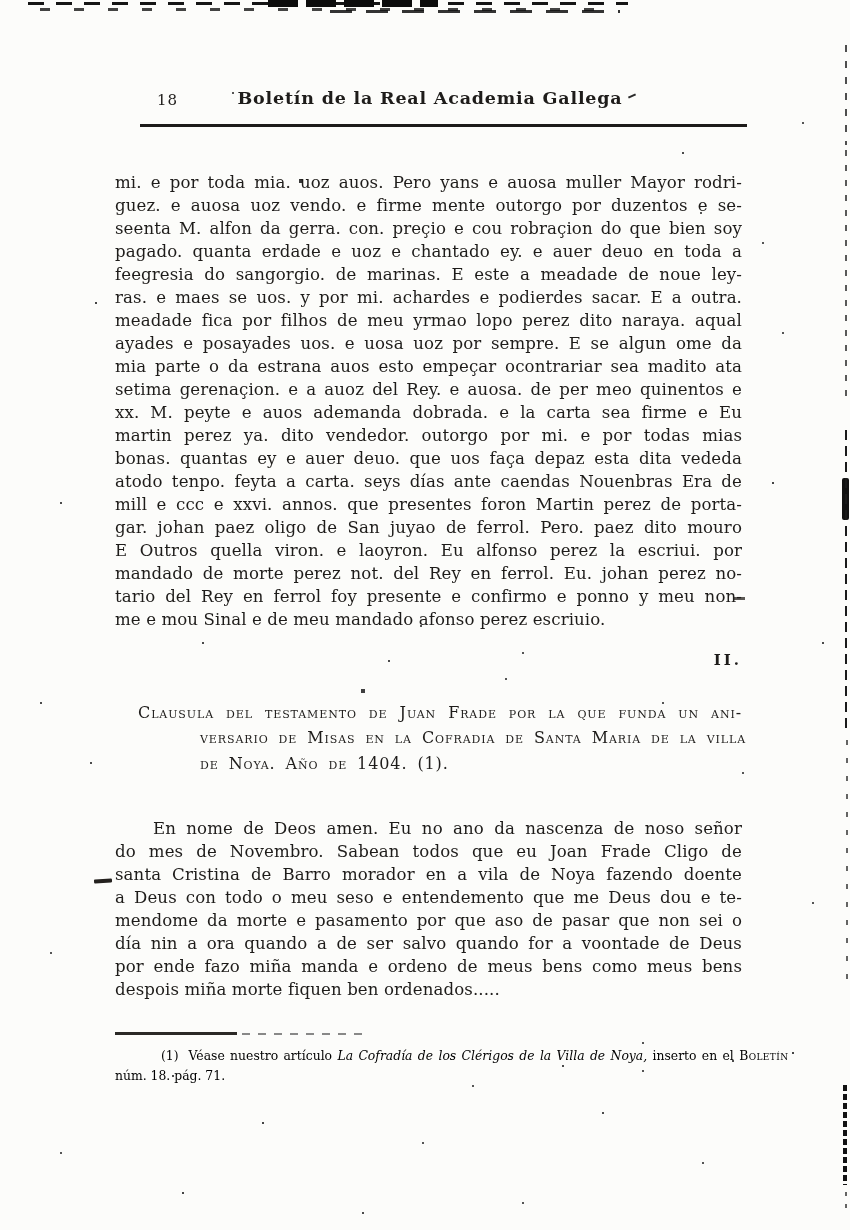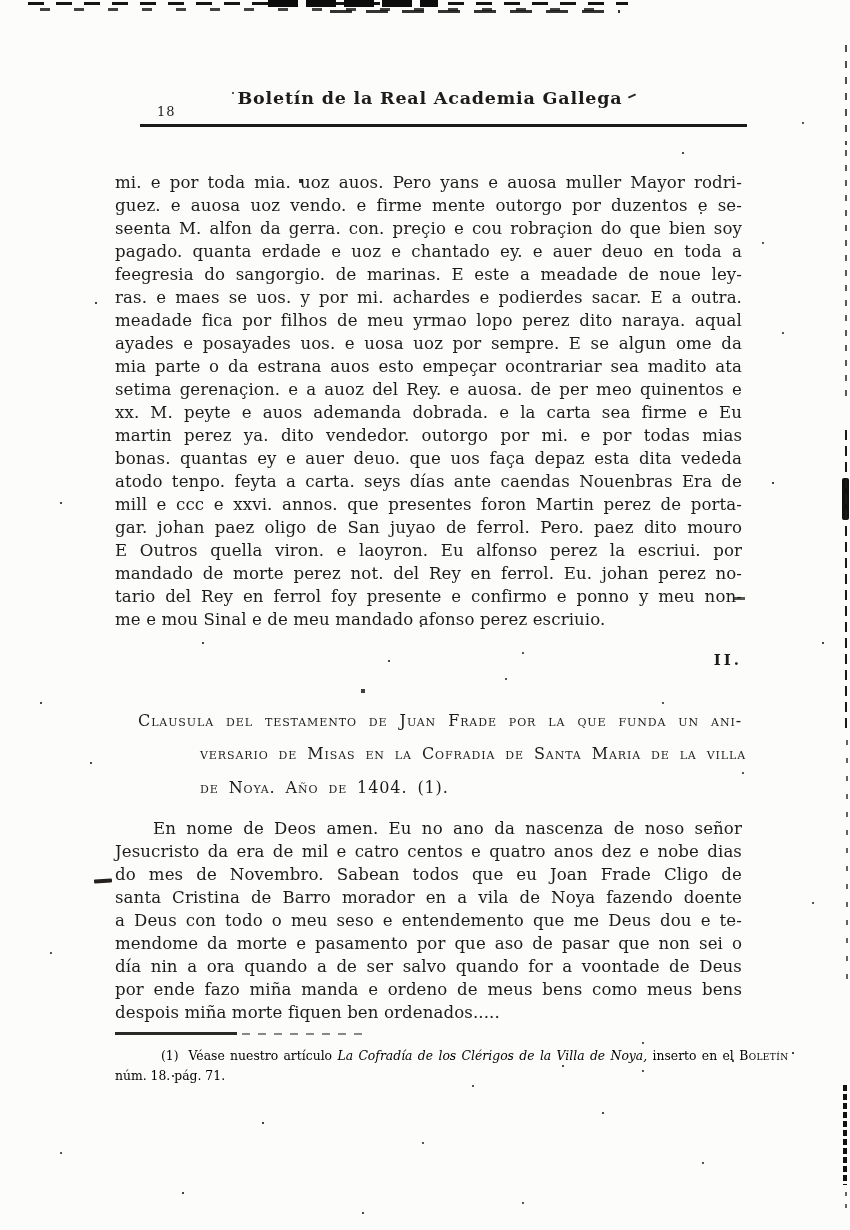--- a/index.html
+++ b/index.html
@@ -6,21 +6,21 @@
   .page{
     position:relative;
     width:850px;height:1230px;
     background:#fcfcfa;
     font-family:"DejaVu Serif","Liberation Serif",serif;
     color:#1e1c1a;
     overflow:hidden;
   }
   
   .header-row{position:absolute;top:88px;left:115px;width:630px;height:26px;}
-  .page-number{position:absolute;left:42px;top:16px;font-size:13px;letter-spacing:1px;}
+  .page-number{position:absolute;left:42px;top:3px;font-size:15px;letter-spacing:1px;}
   .header-title{position:absolute;left:0;top:0;width:100%;text-align:center;
     font-size:17.5px;font-weight:bold;letter-spacing:0.8px;}
   .header-rule{position:absolute;top:124px;left:140px;width:607px;height:3px;background:#1d1b19;}
   
   .para{position:absolute;left:115px;width:627px;font-size:16.6px;margin-top:24px;}
   .bodyline{
     height:23px;line-height:23px;white-space:nowrap;
     text-align:justify;text-align-last:justify;
     letter-spacing:0.1px;
   }
@@ -28,21 +28,21 @@
   .para1{top:147px;}
   .para2{top:793px;}
   .para2 .bodyline:first-child{text-indent:38px;}
   
   .section-number{position:absolute;top:651px;left:115px;width:627px;text-align:right;
     font-size:15px;font-weight:bold;letter-spacing:3px;}
   .section-heading{position:absolute;top:700px;left:115px;width:627px;
     padding-left:85px;box-sizing:border-box;
     font-variant:small-caps;font-size:16px;letter-spacing:0.9px;word-spacing:4px;}
   .section-heading .headline{height:25.3px;line-height:25.3px;white-space:nowrap;
-    text-align:justify;text-align-last:justify;margin-top:8px;}
+    text-align:justify;text-align-last:justify;}
   .section-heading .headline:first-child{text-indent:-62px;}
   .section-heading .headline:last-child{text-align-last:left;}
   
   .fn-rule1{position:absolute;top:1032px;left:115px;width:122px;height:2.5px;background:#2b2926;}
   .fn-rule2{position:absolute;top:1033px;left:242px;width:128px;height:2px;opacity:.65;
     background:repeating-linear-gradient(90deg,#4a4a4a 0 8px,transparent 8px 16px);}
   .footnote{position:absolute;top:1046px;left:115px;width:640px;font-size:12.4px;color:#000000;}
   .fn-line1{white-space:nowrap;height:20px;line-height:20px;text-indent:46px;word-spacing:1.4px;}
   .fn-line2{height:20px;line-height:20px;}
   .fn-italic{font-style:italic;}
@@ -144,21 +144,20 @@
   <div class="section-number">II.</div>
 
   <div class="section-heading">
       <div class="headline">Clausula del testamento de Juan Frade por la que funda un ani-</div>
       <div class="headline">versario de Misas en la Cofradia de Santa Maria de la villa</div>
       <div class="headline">de Noya. Año de 1404. (1).</div>
     </div>
 
   <div class="para para2">
       <div class="bodyline">En nome de Deos amen. Eu no ano da nascenza de noso señor</div>
-      <div class="bodyline">Jesucristo da era de mil e catro centos e quatro anos dez e nobe dias</div>
       <div class="bodyline">do mes de Novembro. Sabean todos que eu Joan Frade Cligo de</div>
       <div class="bodyline">santa Cristina de Barro morador en a vila de Noya fazendo doente</div>
       <div class="bodyline">a Deus con todo o meu seso e entendemento que me Deus dou e te-</div>
       <div class="bodyline">mendome da morte e pasamento por que aso de pasar que non sei o</div>
       <div class="bodyline">día nin a ora quando a de ser salvo quando for a voontade de Deus</div>
       <div class="bodyline">por ende fazo miña manda e ordeno de meus bens como meus bens</div>
       <div class="bodyline">despois miña morte fiquen ben ordenados.....</div>
     </div>
 
   <div class="fn-rule1"></div>

